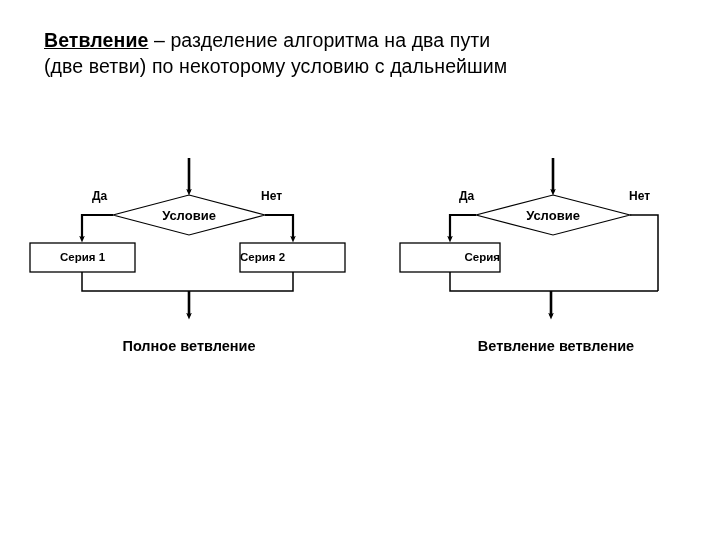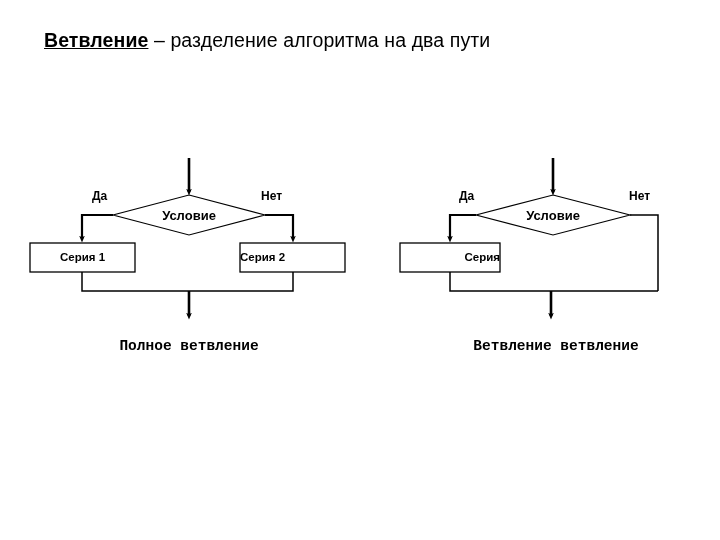--- a/index.html
+++ b/index.html
@@ -49,30 +49,30 @@
   .dlabel {
     position: absolute;
     font-family: "Liberation Sans", sans-serif;
     font-weight: bold;
     color: #000000;
     white-space: nowrap;
   }
   .yn-label   { font-size: 12px; }
   .cond-label { font-size: 13px; }
   .box-label  { font-size: 11.5px; }
-  .caption    { font-size: 14.5px; font-family: Liberation Mono, monospace; }
+  .caption    { font-size: 14.5px; }
 </style>
 </head>
 <body>
 
 <div id="slide">
 
   <div id="title-block">
     <span class="kw">Ветвление</span><span> – разделение алгоритма на два пути</span><br>
-    <br>
+    <span>(две ветви) по некоторому условию с дальнейшим</span><br>
   </div>
 
   <div id="diagrams">
     <svg width="720" height="540" viewBox="0 0 720 540" xmlns="http://www.w3.org/2000/svg">
       <defs>
         <marker id="arrowhead" markerWidth="7" markerHeight="7" refX="3.2" refY="3.2" orient="auto" markerUnits="userSpaceOnUse">
           <path d="M0,0.4 L6.6,3.2 L0,6.0 L1.5,3.2 Z" fill="#000000"></path>
         </marker>
       </defs>
 

